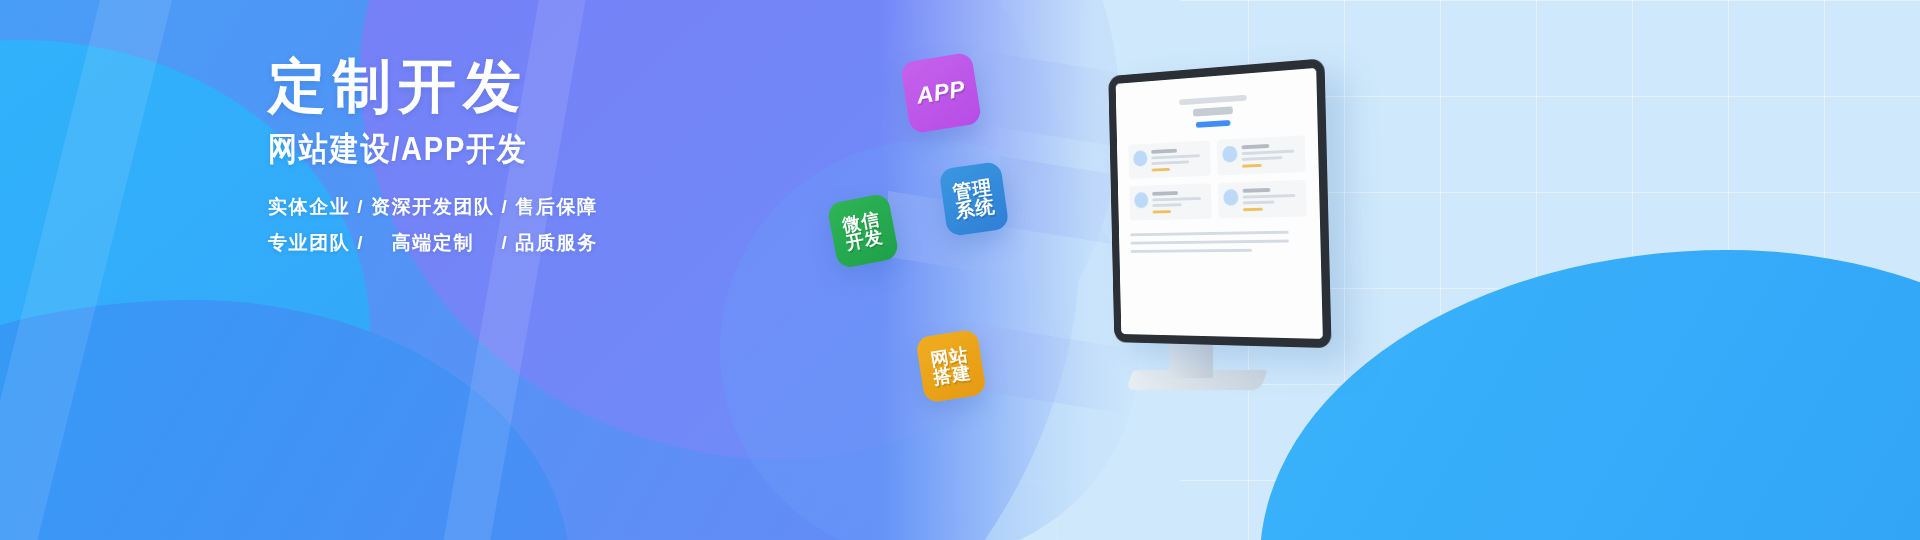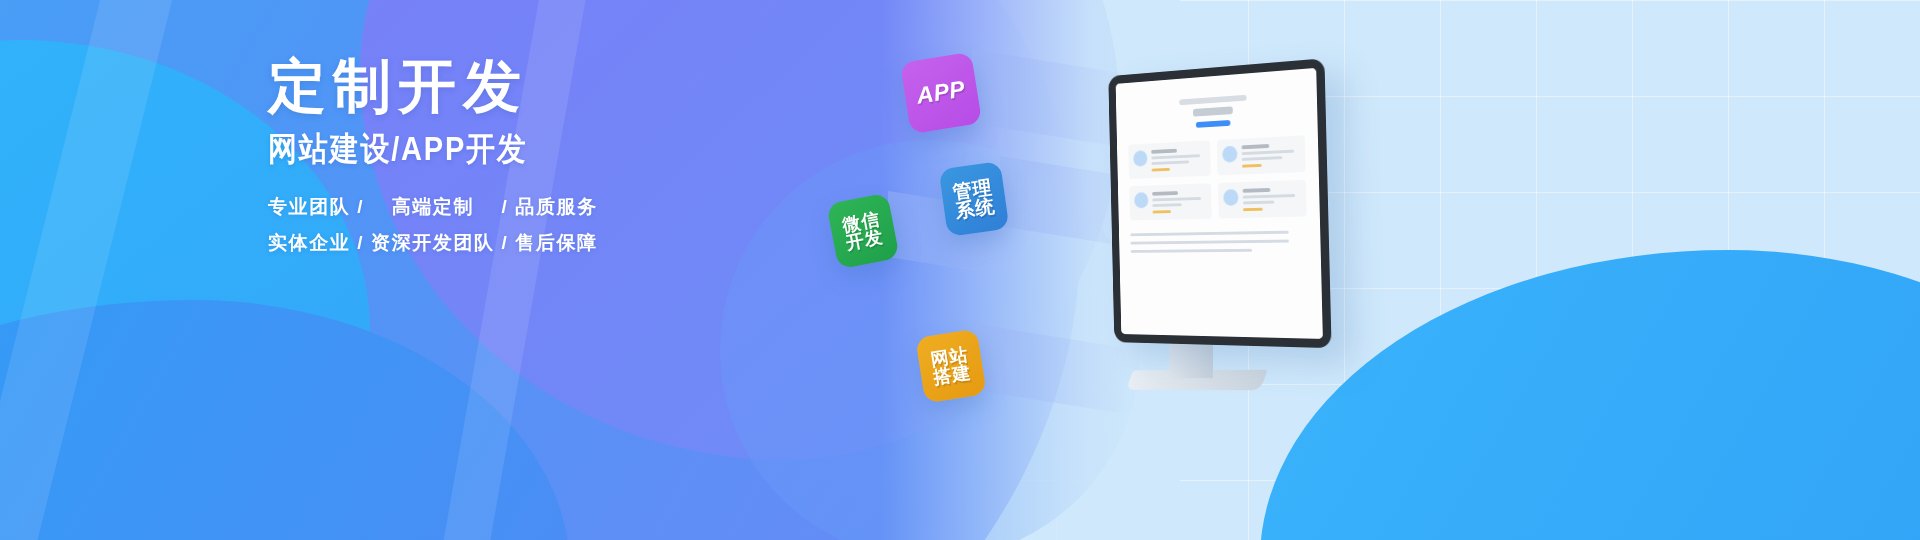--- a/index.html
+++ b/index.html
@@ -227,22 +227,22 @@
   <div class="blob blob-d"></div>
   <div class="blob blob-f"></div>
   <div class="blob blob-e"></div>
   <div class="diag-1"></div>
   <div class="diag-2"></div>
   <div class="edge-fade"></div>
 
   <div class="copy">
     <h1 class="headline">定制开发</h1>
     <h2 class="subhead">网站建设/APP开发</h2>
+    <p class="feature-line">实体企业 / 资深开发团队 / 售后保障</p>
     <p class="feature-line">专业团队 /    高端定制    / 品质服务</p>
-    <p class="feature-line">实体企业 / 资深开发团队 / 售后保障</p>
   </div>
 
   <div class="card-beam beam-app"></div>
   <div class="card-beam beam-mgmt"></div>
   <div class="card-beam beam-wechat"></div>
   <div class="card-beam beam-web"></div>
 
   <div class="card card-app">
     <span>APP</span>
   </div>

